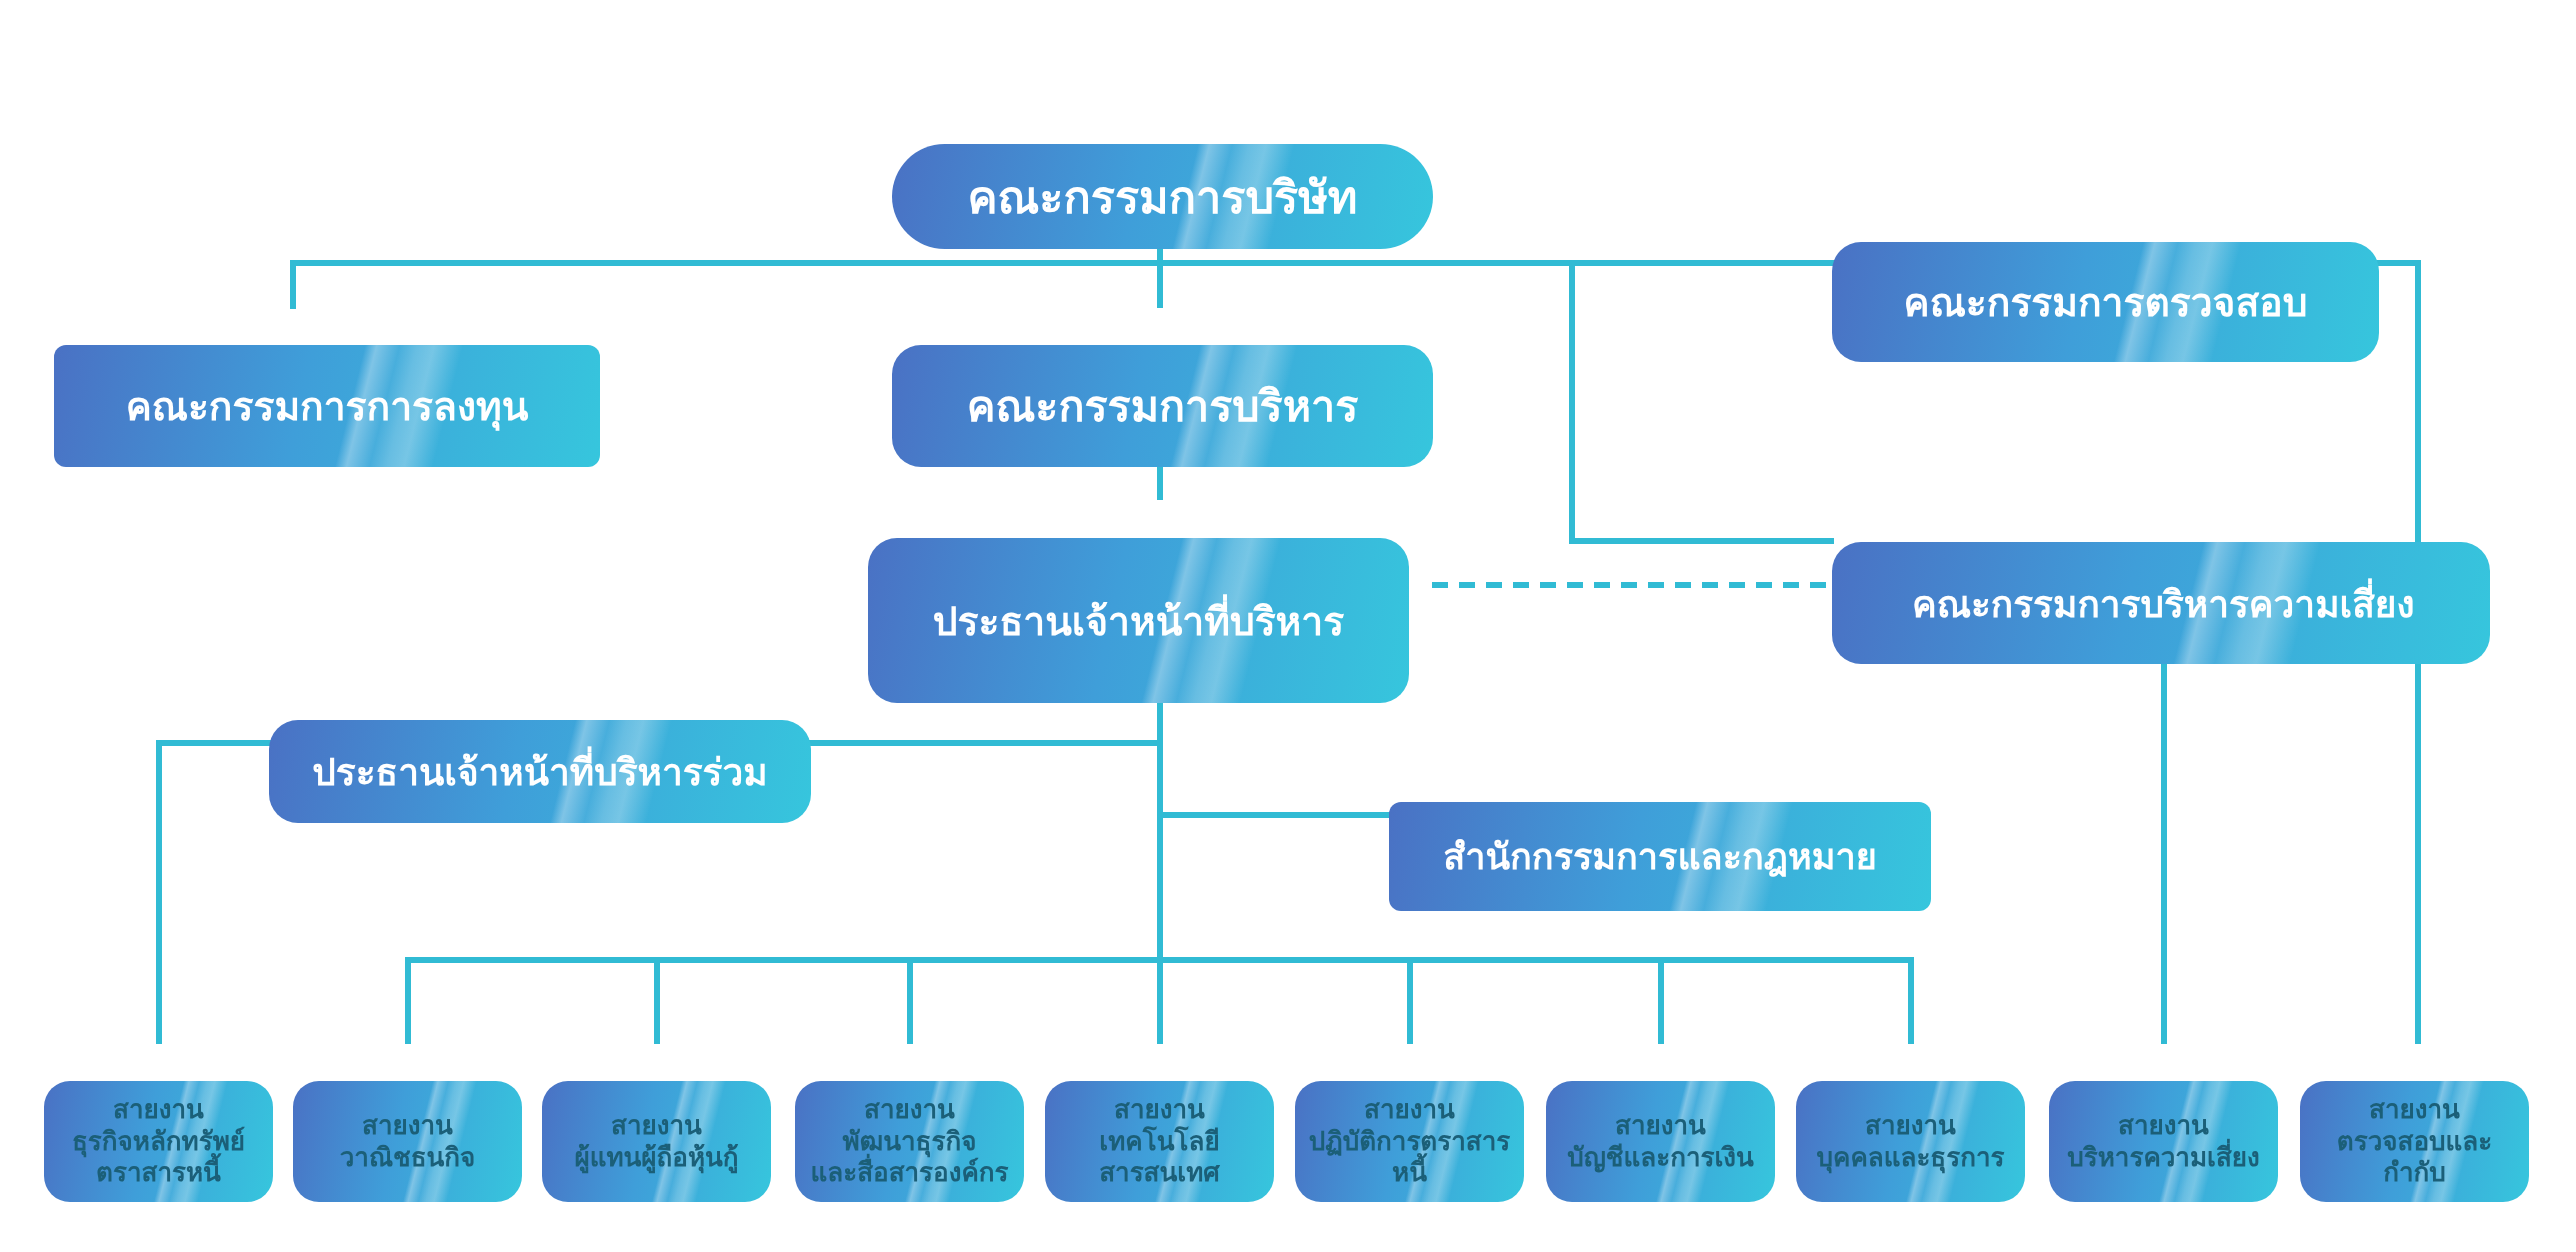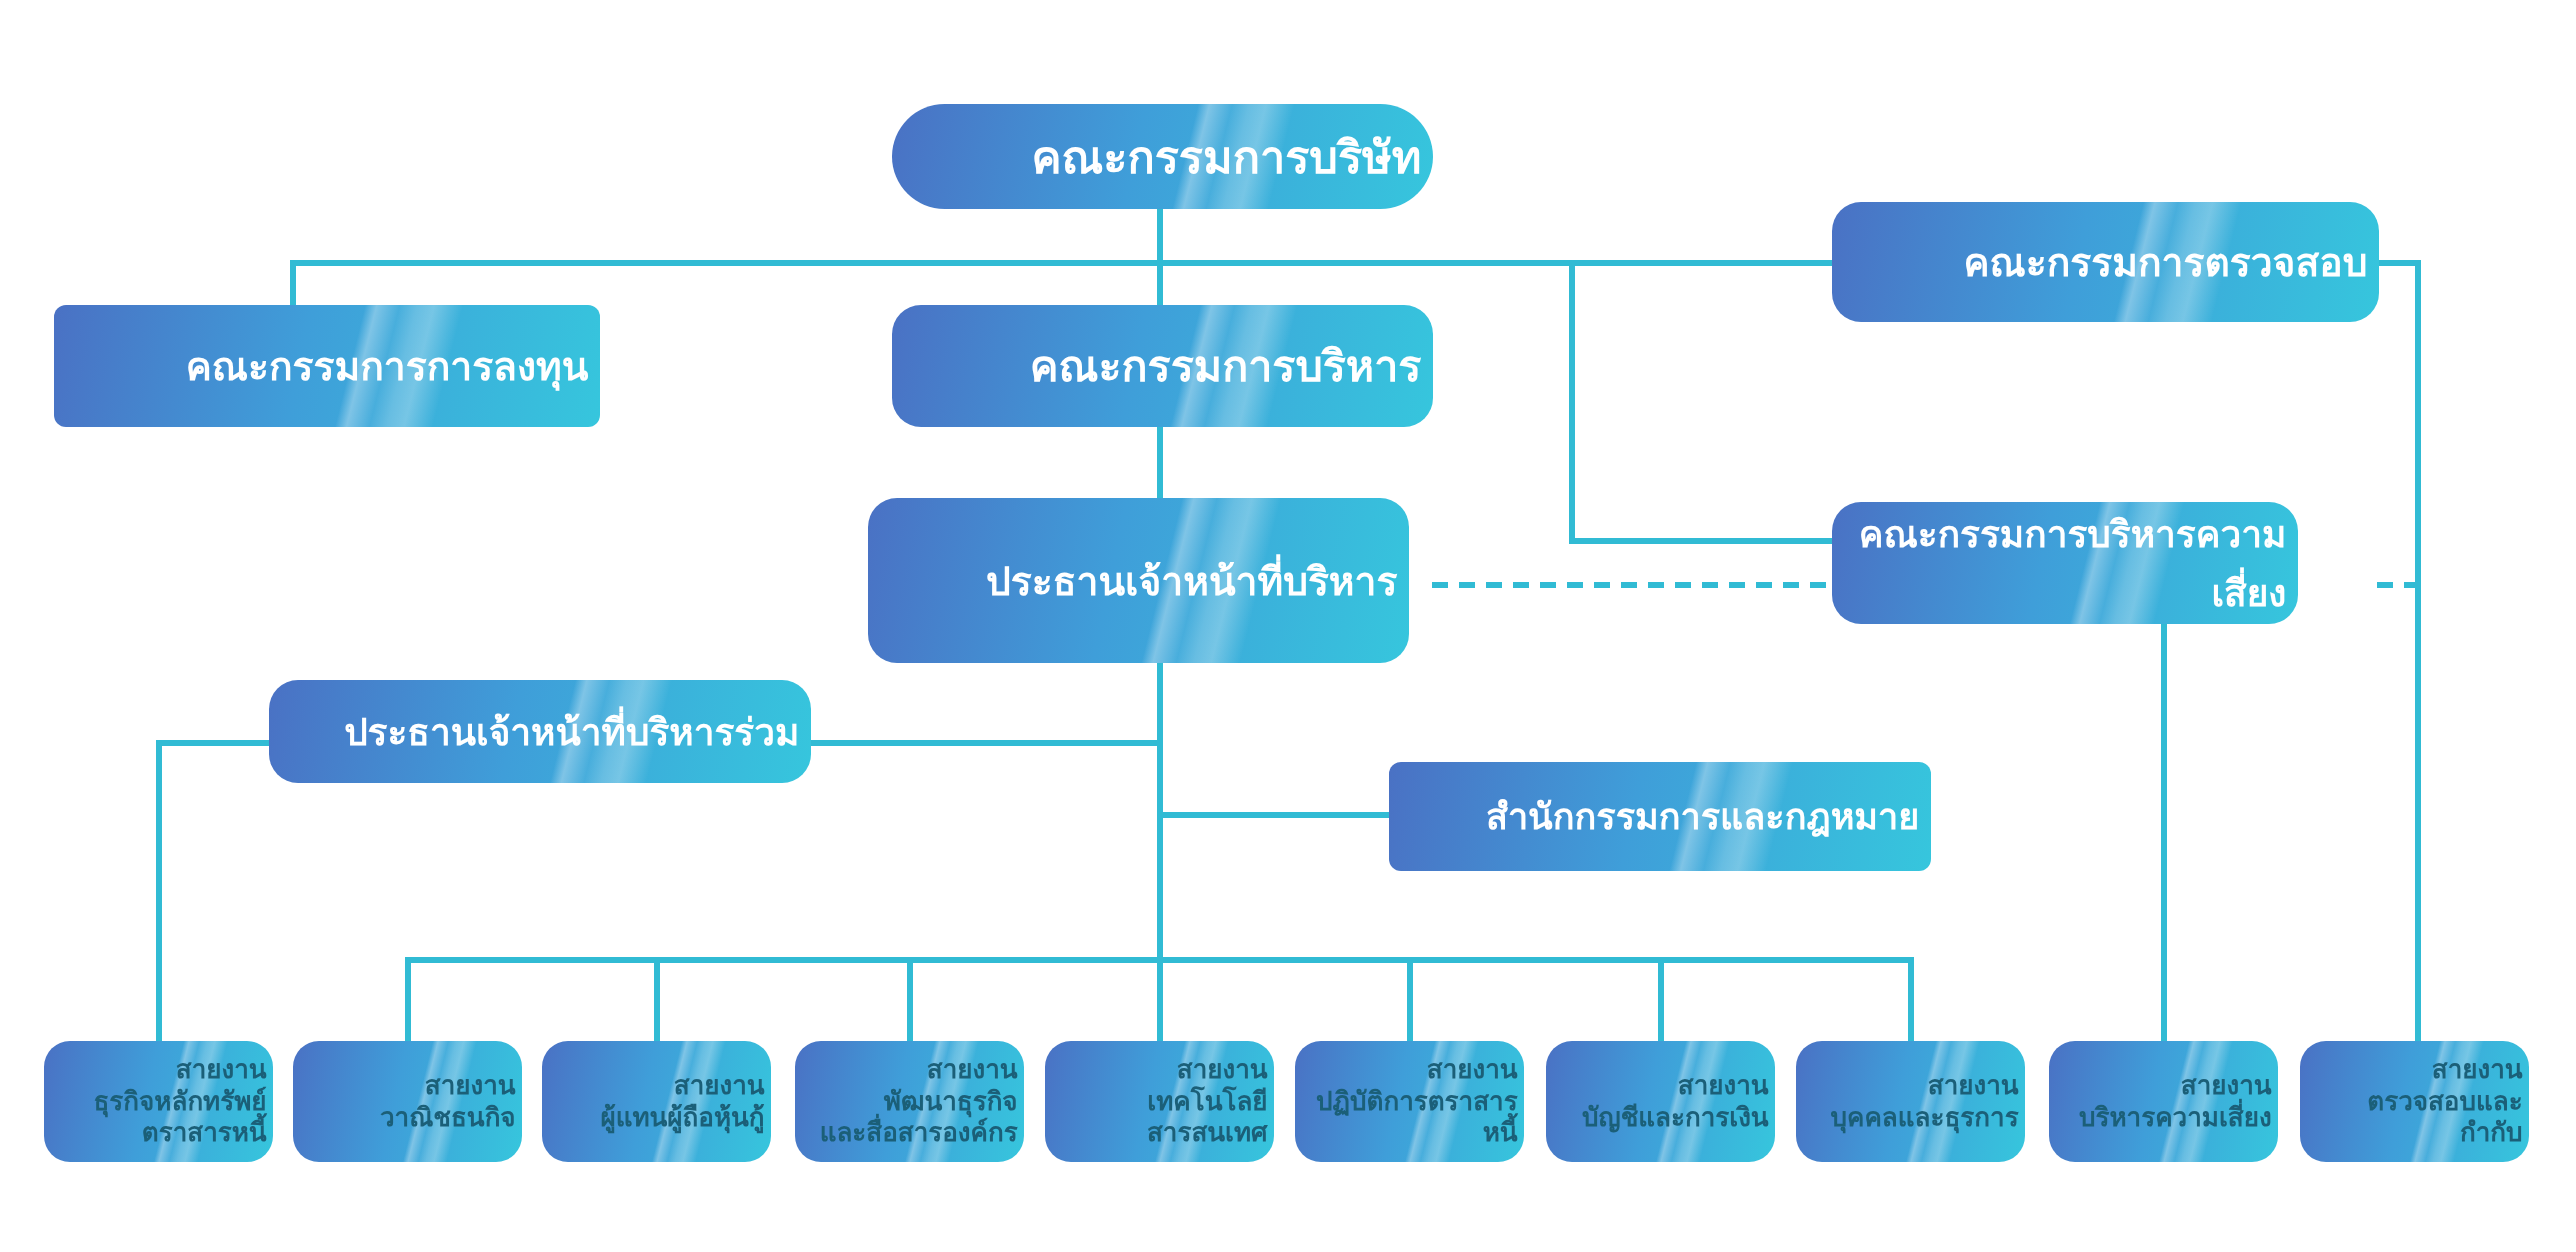--- a/index.html
+++ b/index.html
@@ -10,32 +10,33 @@
     background: #ffffff;
     overflow: hidden;
     font-family: "Liberation Sans", "DejaVu Sans", sans-serif;
   }
   .node {
     position: absolute;
     z-index: 2;
     display: flex;
     align-items: center;
     justify-content: center;
-    text-align: right;
+    text-align: center;
     box-sizing: border-box;
     padding: 5.2px 11.6px;
     color: #ffffff;
     font-weight: 700;
     white-space: pre-line;
     background:
       linear-gradient(104deg,
         rgba(255,255,255,0) 54%, rgba(255,255,255,0.34) 56%,
         rgba(255,255,255,0.06) 60%, rgba(255,255,255,0.22) 63%,
         rgba(255,255,255,0.30) 66%, rgba(255,255,255,0) 71%),
       linear-gradient(102deg, var(--grad-from) 0%, var(--grad-mid) 45%, var(--grad-to) 100%);
+    margin-top: 40px;
   }
   .node.leaf { color: var(--leaf-text); line-height: 1.22; padding: 5.2px 6.4px; }
   .connector { position: absolute; z-index: 1; background: var(--line); }
   .connector.dashed {
     background: repeating-linear-gradient(90deg,
       var(--line) 0 15.5px, transparent 15.5px 27px);
   }
   .node span { display: block; width: 100%; }
 </style>
 </head>
@@ -62,21 +63,21 @@
     <div class="connector" style="left: 1658px; top: 957px; width: 5.8px; height: 87px;"></div>
     <div class="connector" style="left: 1908px; top: 957px; width: 5.8px; height: 87px;"></div>
     <div class="connector" style="left: 2161px; top: 622px; width: 5.8px; height: 422px;"></div>
     <div class="connector dashed" style="left: 1432px; top: 582px; width: 400px; height: 5.8px;"></div>
     <div class="connector dashed" style="left: 2377px; top: 582px; width: 41px; height: 5.8px;"></div>
     <div class="node" style="left: 892px; top: 104px; width: 541px; height: 105px; border-radius: 53px; font-size: 45px;"><span>คณะกรรมการบริษัท</span></div>
     <div class="node" style="left: 54px; top: 305px; width: 546px; height: 122px; border-radius: 12px; font-size: 39px;"><span>คณะกรรมการการลงทุน</span></div>
     <div class="node" style="left: 892px; top: 305px; width: 541px; height: 122px; border-radius: 29px; font-size: 43px;"><span>คณะกรรมการบริหาร</span></div>
     <div class="node" style="left: 1832px; top: 202px; width: 547px; height: 120px; border-radius: 29px; font-size: 39px;"><span>คณะกรรมการตรวจสอบ</span></div>
     <div class="node" style="left: 868px; top: 498px; width: 541px; height: 165px; border-radius: 29px; font-size: 39px;"><span>ประธานเจ้าหน้าที่บริหาร</span></div>
-    <div class="node" style="left: 1832px; top: 502px; width: 466px; height: 122px; border-radius: 29px; font-size: 37px; padding-left: 16px;"><span>คณะกรรมการบริหารความเสี่ยง</span></div>
+    <div class="node" style="left: 1832px; top: 502px; width: 658px; height: 122px; border-radius: 29px; font-size: 37px; padding-left: 16px;"><span>คณะกรรมการบริหารความเสี่ยง</span></div>
     <div class="node" style="left: 269px; top: 680px; width: 542px; height: 103px; border-radius: 29px; font-size: 37px;"><span>ประธานเจ้าหน้าที่บริหารร่วม</span></div>
     <div class="node" style="left: 1389px; top: 762px; width: 542px; height: 109px; border-radius: 12px; font-size: 36px;"><span>สำนักกรรมการและกฎหมาย</span></div>
     <div class="node leaf" style="left: 44px; top: 1041px; width: 229px; height: 121px; border-radius: 26px; font-size: 26px;"><span>สายงาน
 ธุรกิจหลักทรัพย์
 ตราสารหนี้</span></div>
     <div class="node leaf" style="left: 293px; top: 1041px; width: 229px; height: 121px; border-radius: 26px; font-size: 26px;"><span>สายงาน
 วาณิชธนกิจ</span></div>
     <div class="node leaf" style="left: 542px; top: 1041px; width: 229px; height: 121px; border-radius: 26px; font-size: 26px;"><span>สายงาน
 ผู้แทนผู้ถือหุ้นกู้</span></div>
     <div class="node leaf" style="left: 795px; top: 1041px; width: 229px; height: 121px; border-radius: 26px; font-size: 26px;"><span>สายงาน

